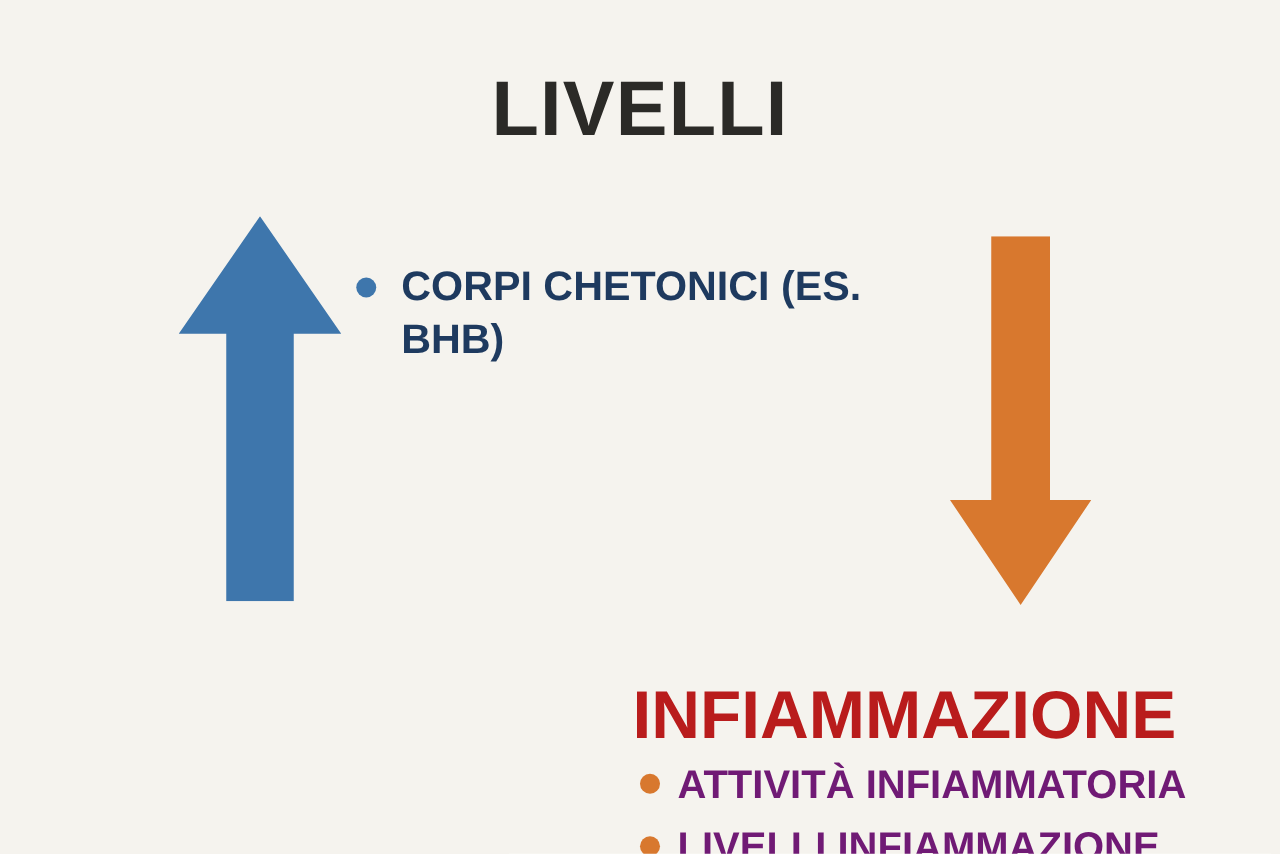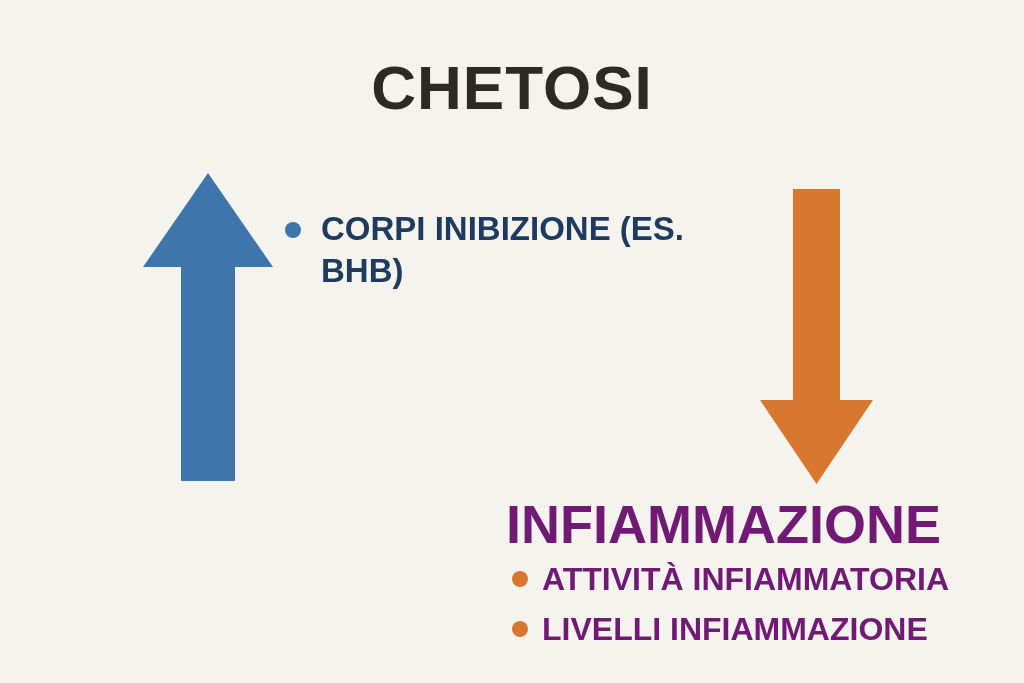--- a/index.html
+++ b/index.html
@@ -76,22 +76,23 @@
   .orange-block {
     position: absolute;
     left: 506px;
     top: 496px;
     width: 500px;
   }
   .orange-heading {
     font-size: 54px;
     font-weight: 800;
     line-height: 56px;
-    color: #701a75;
+    color: #b91c1c;
     white-space: nowrap;
+    margin-top: 48px;
   }
   .orange-list {
     margin-top: 8px;
     display: flex;
     flex-direction: column;
     gap: 12px;
   }
   .orange-item {
     display: flex;
     align-items: center;
@@ -107,32 +108,32 @@
     line-height: 38px;
     color: #701a75;
     white-space: nowrap;
   }
 </style>
 </head>
 <body>
 
 <div class="canvas">
 
-  <div class="title">CHETOSI</div>
+  <div class="title">LIVELLI</div>
 
   <div class="arrow-up">
     <svg width="130" height="308" viewBox="0 0 130 308">
       <polygon points="65,0 130,94 92,94 92,308 38,308 38,94 0,94" fill="#3e76ac"></polygon>
     </svg>
   </div>
 
   <div class="blue-list">
     <div class="blue-item">
       <span class="dot"></span>
-      <span class="item-text">CORPI INIBIZIONE (ES. BHB)</span>
+      <span class="item-text">CORPI CHETONICI (ES. BHB)</span>
     </div>
   </div>
 
   <div class="arrow-down">
     <svg width="113" height="295" viewBox="0 0 113 295">
       <polygon points="33,0 80,0 80,211 113,211 56.5,295 0,211 33,211" fill="#d8782e"></polygon>
     </svg>
   </div>
 
   <div class="orange-block">

